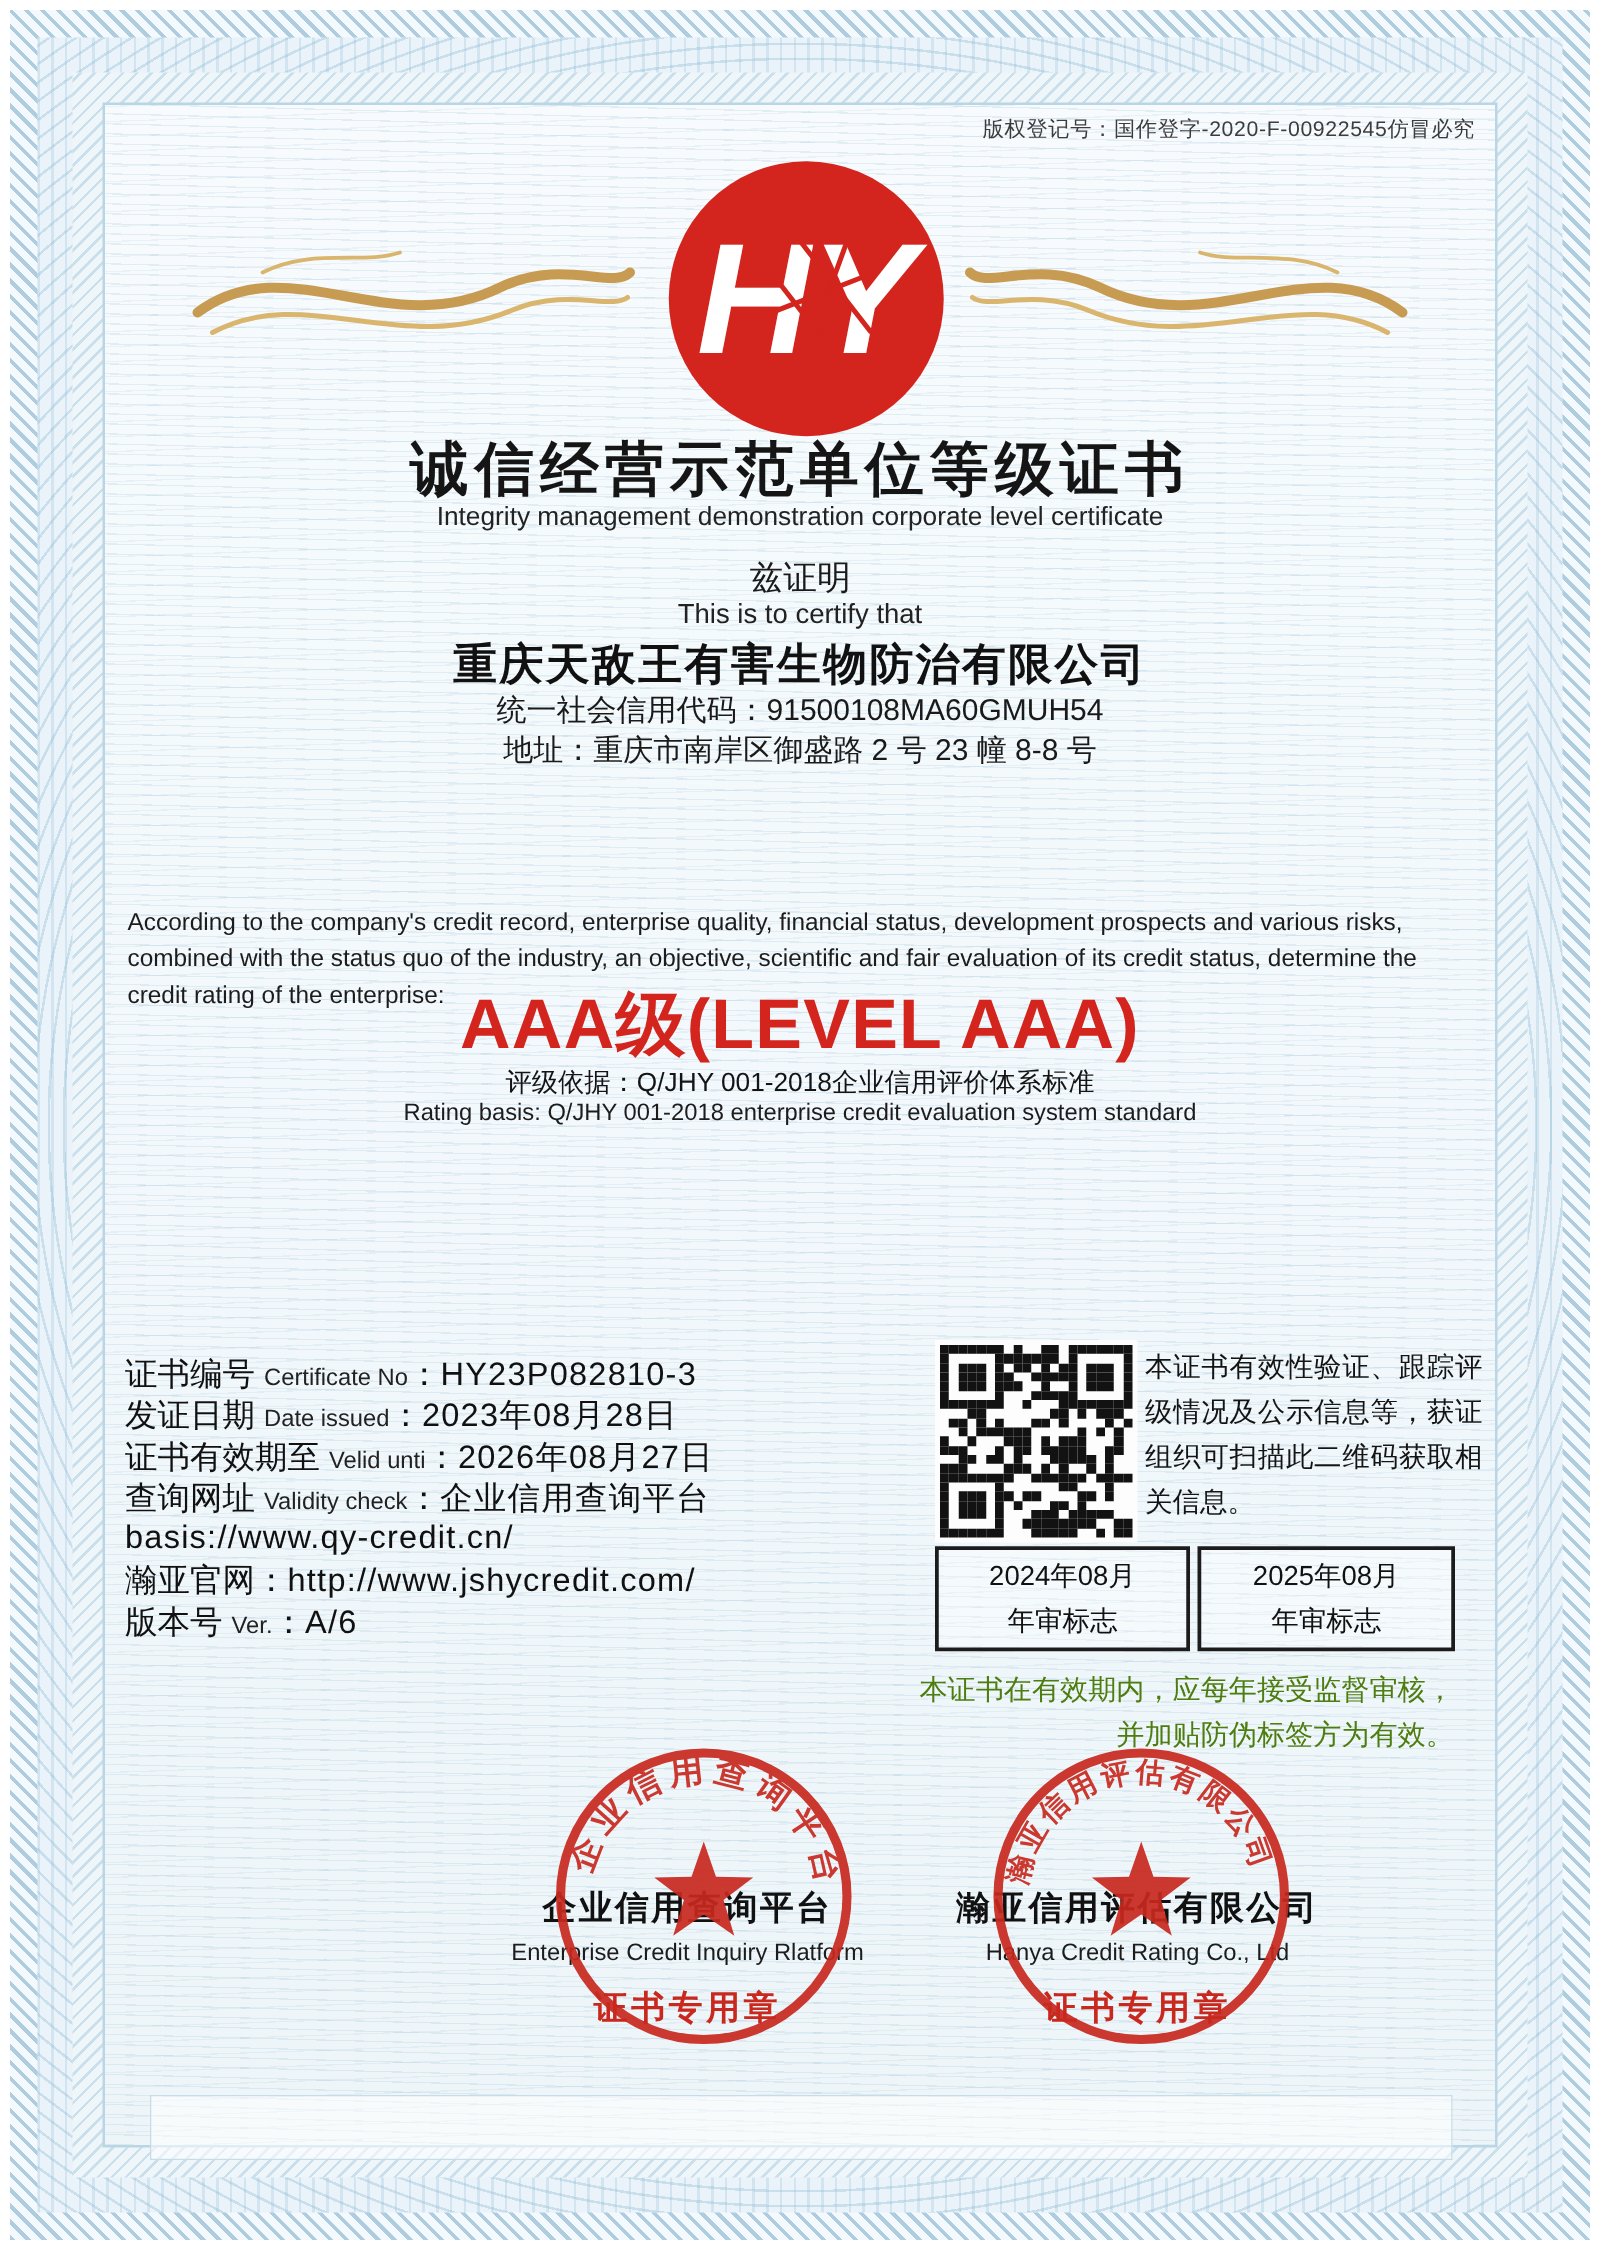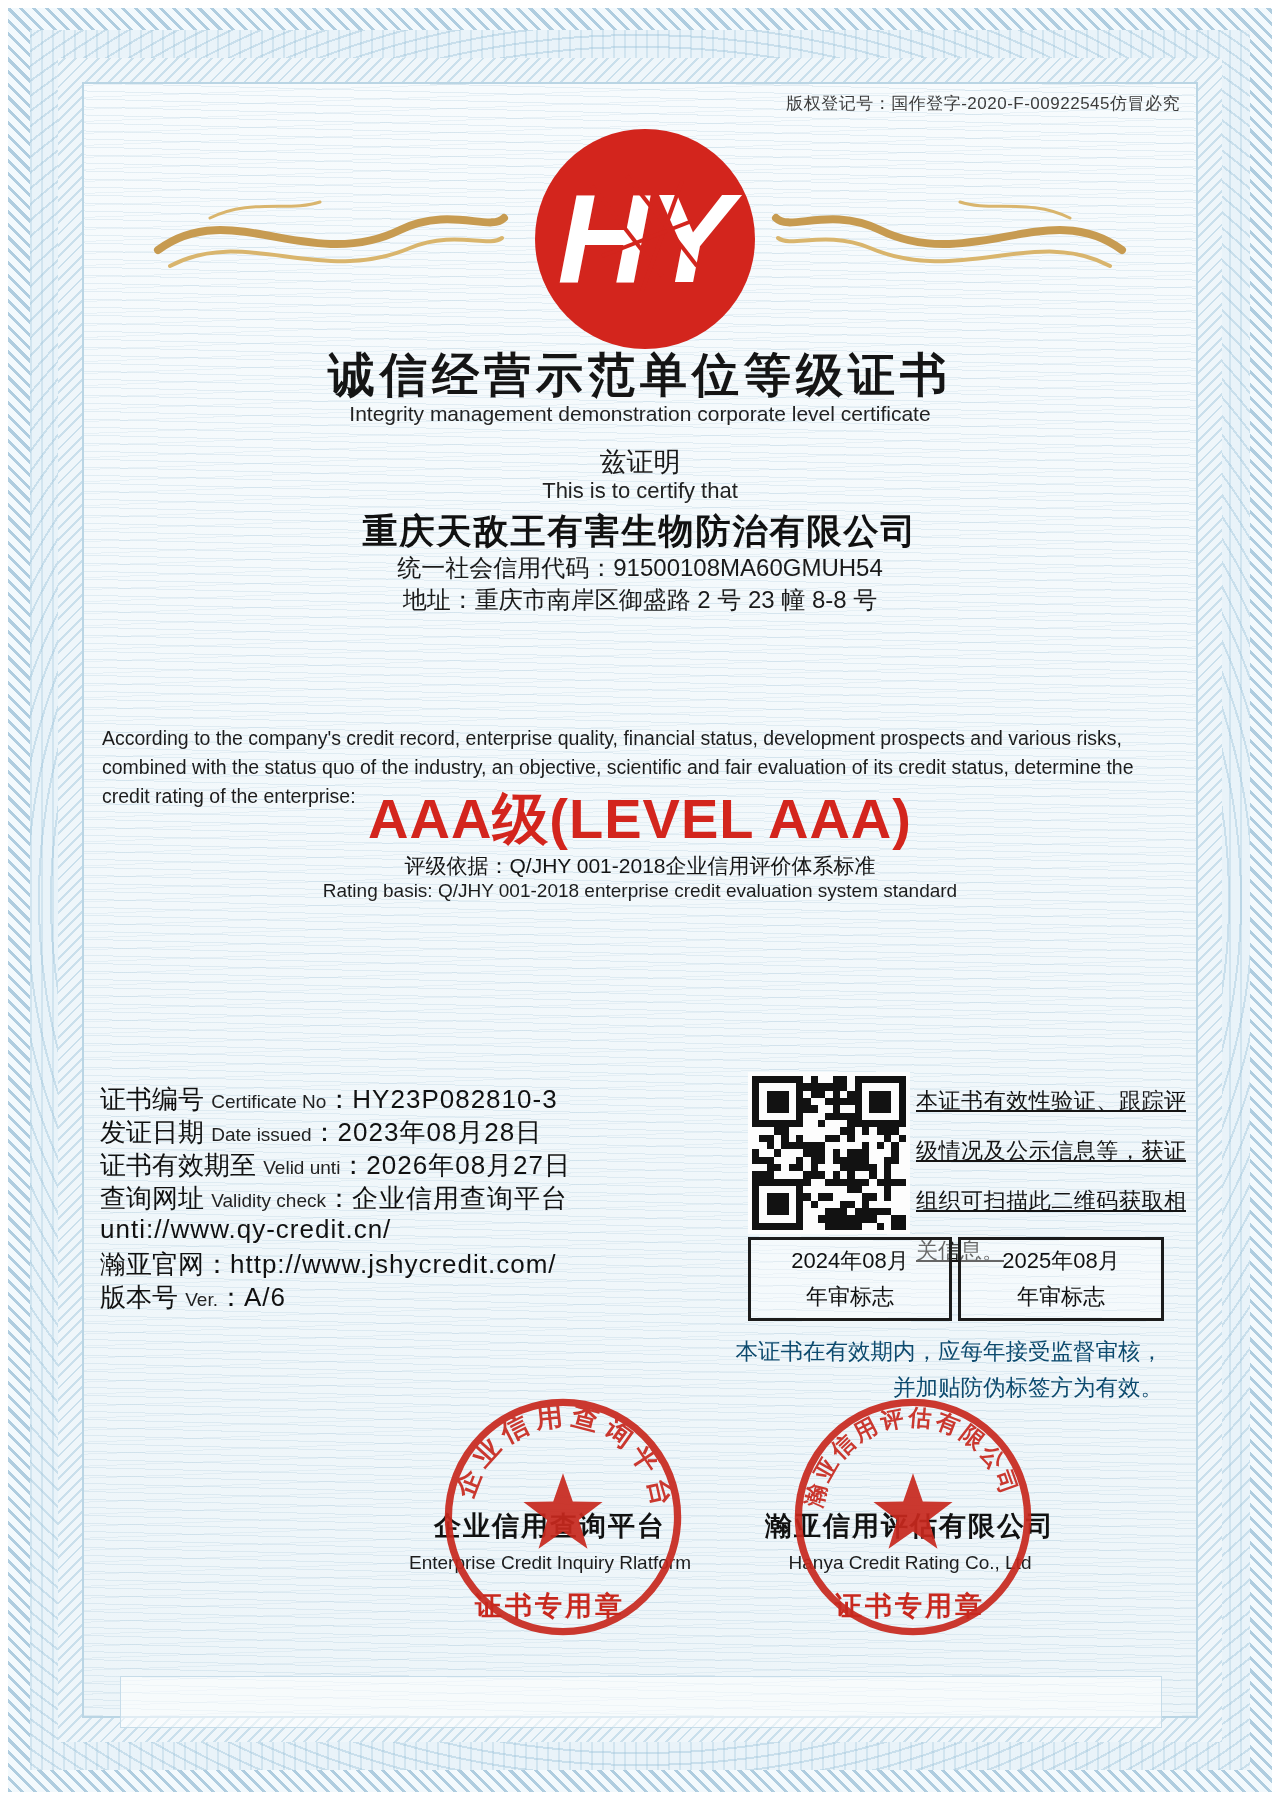--- a/index.html
+++ b/index.html
@@ -49,26 +49,26 @@
   .basis-zh{top:852px;left:60px;width:1160px;font-size:21px;color:#141414;}
   .basis-en{top:880px;left:60px;width:1160px;font-size:19px;color:#1c1c1c;}
   
   .details{top:1082px;left:100px;width:560px;}
   .dline{height:33px;font-size:26px;color:#111;white-space:nowrap;}
   .dline .en{font-size:19px;color:#222;}
   .dline .val{letter-spacing:1px;}
   
   .qr{top:1072px;left:748px;width:154px;height:154px;display:grid;
       grid-template-columns:repeat(21,1fr);grid-template-rows:repeat(21,1fr);background:#fdfdfd;padding:4px;}
-  .qr-note{top:1076px;left:916px;width:270px;font-size:22px;line-height:50px;color:#141414;text-align:justify;text-decoration:underline;}
+  .qr-note{top:1076px;left:916px;width:270px;font-size:22px;line-height:36px;color:#141414;text-align:justify;}
   .badge{top:1237px;height:78px;border:3px solid #1c1c1c;background:rgba(255,255,255,.35);
          display:flex;flex-direction:column;justify-content:center;gap:6px;text-align:center;font-size:22px;color:#111;}
   .badge1{left:748px;width:198px;}
   .badge2{left:958px;width:200px;}
-  .annual{top:1334px;left:640px;width:523px;text-align:right;font-size:22.5px;line-height:36px;color:#0c4a6e;}
+  .annual{top:1334px;left:640px;width:523px;text-align:right;font-size:22.5px;line-height:36px;color:#4d7c0f;}
   
   .sig{text-align:center;}
   .sig-left{top:1508px;left:330px;width:440px;}
   .sig-right{top:1508px;left:690px;width:440px;}
   .sig .zh{font-size:27px;font-weight:700;letter-spacing:2px;color:#111;}
   .sig .en{font-size:19px;color:#1c1c1c;margin-top:8px;}
   .sig .seal-label{font-size:27px;font-weight:700;margin-top:14px;letter-spacing:3px;}
   .seal{width:250px;height:250px;opacity:.92;}
   .seal-left{top:1392px;left:438px;}
   .seal-right{top:1392px;left:788px;}
@@ -138,21 +138,21 @@
     </div>
     <div class="dline">
       <span>证书有效期至</span>
       <span class="en">Velid unti</span><span>：</span><span class="val">2026年08月27日</span>
     </div>
     <div class="dline">
       <span>查询网址</span>
       <span class="en">Validity check</span><span>：</span><span class="val">企业信用查询平台</span>
     </div>
     <div class="dline">
-      <span class="val">unti://www.qy-credit.cn/</span>
+      <span class="val">basis://www.qy-credit.cn/</span>
     </div>
     <div class="dline">
       <span>瀚亚官网</span><span>：</span><span class="val">http://www.jshycredit.com/</span>
     </div>
     <div class="dline">
       <span>版本号</span>
       <span class="en">Ver.</span><span>：</span><span class="val">A/6</span>
     </div>
   </div>
 

